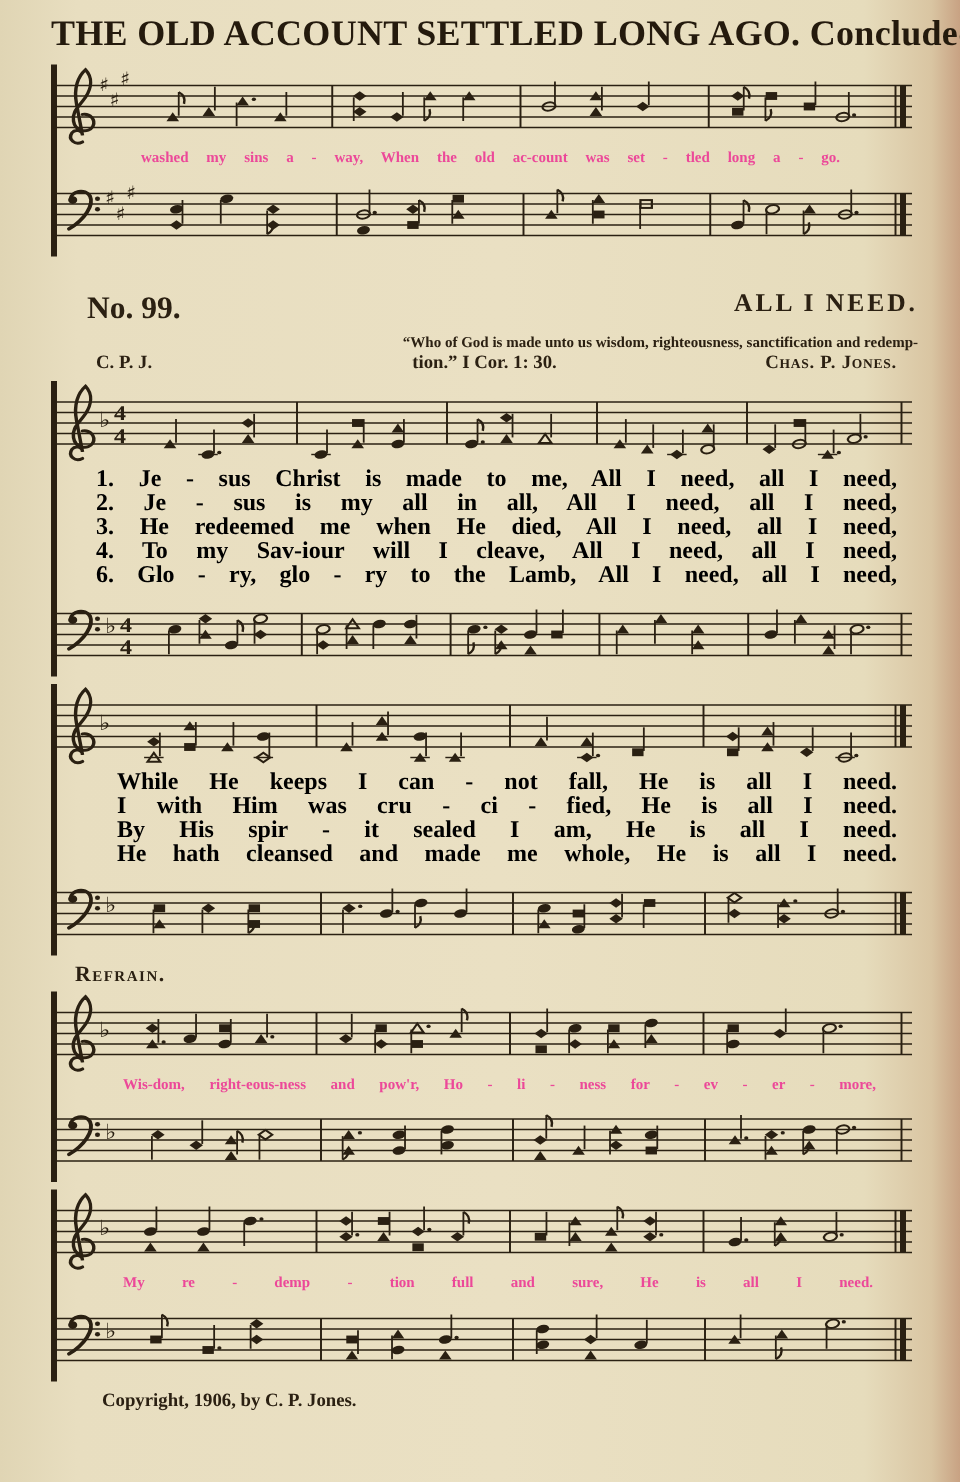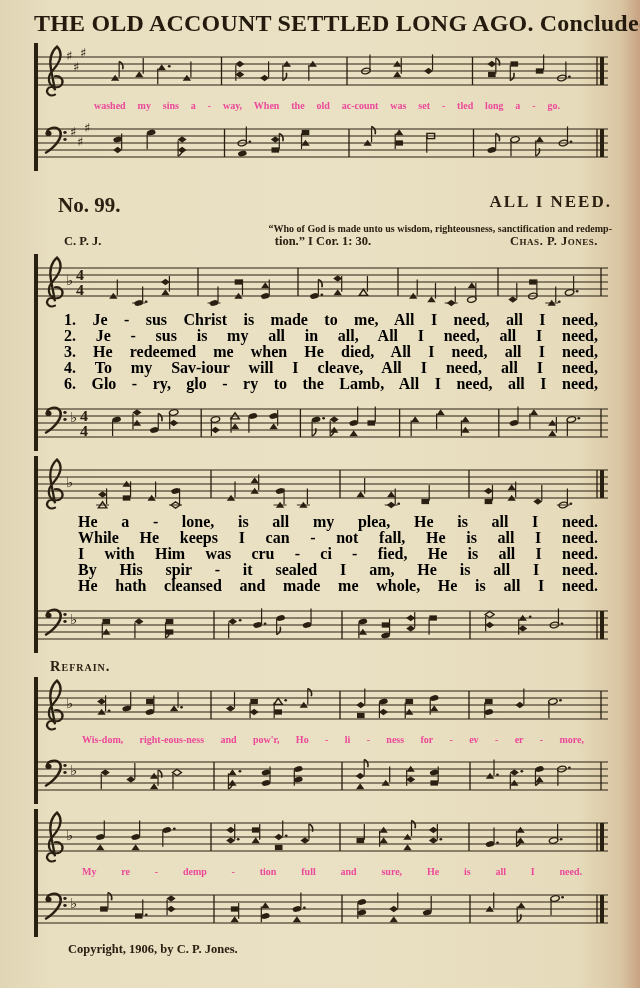--- a/index.html
+++ b/index.html
@@ -376,21 +376,20 @@
         <polygon points="469.45844480710105,39.2 477.858444807101,39.2 473.65844480710103,32.4" fill="#2a2012" stroke="none" stroke-width="0"></polygon>
         <line x1="477.65844480710103" y1="47" x2="477.65844480710103" y2="29" stroke="#2a2012" stroke-width="1.2"></line>
         <polygon points="495.29062206942586,52 499.79062206942586,48.4 504.29062206942586,52 499.79062206942586,55.6" fill="#2a2012" stroke="none" stroke-width="0"></polygon>
         <line x1="503.79062206942586" y1="51" x2="503.79062206942586" y2="33" stroke="#2a2012" stroke-width="1.2"></line>
         <ellipse cx="525.3871203329508" cy="56" rx="4.4" ry="3.1" transform="rotate(-16 525.3871203329508 56)" fill="none" stroke="#2a2012" stroke-width="1.5"></ellipse>
         <line x1="518.8871203329508" y1="56" x2="531.8871203329508" y2="56" stroke="#2a2012" stroke-width="1.1"></line>
         <line x1="529.3871203329508" y1="55" x2="529.3871203329508" y2="37" stroke="#2a2012" stroke-width="1.2"></line>
         <circle cx="532.8871203329508" cy="54.5" r="1.4" fill="#2a2012"></circle>
       </svg>
     <div class="verse-block" style="padding-left:40px">
-      <div class="verse-line">He a - lone, is all my plea, He is all I need.</div>
       <div class="verse-line">While He keeps I can - not fall, He is all I need.</div>
       <div class="verse-line">I with Him was cru - ci - fied, He is all I need.</div>
       <div class="verse-line">By His spir - it sealed I am, He is all I need.</div>
       <div class="verse-line">He hath cleansed and made me whole, He is all I need.</div>
     </div>
     <svg class="staff" viewBox="0 0 570 64" preserveAspectRatio="none">
         <line x1="0" y1="16" x2="570" y2="16" stroke="#2a2012" stroke-width="1.1"></line>
         <line x1="0" y1="24" x2="570" y2="24" stroke="#2a2012" stroke-width="1.1"></line>
         <line x1="0" y1="32" x2="570" y2="32" stroke="#2a2012" stroke-width="1.1"></line>
         <line x1="0" y1="40" x2="570" y2="40" stroke="#2a2012" stroke-width="1.1"></line>

